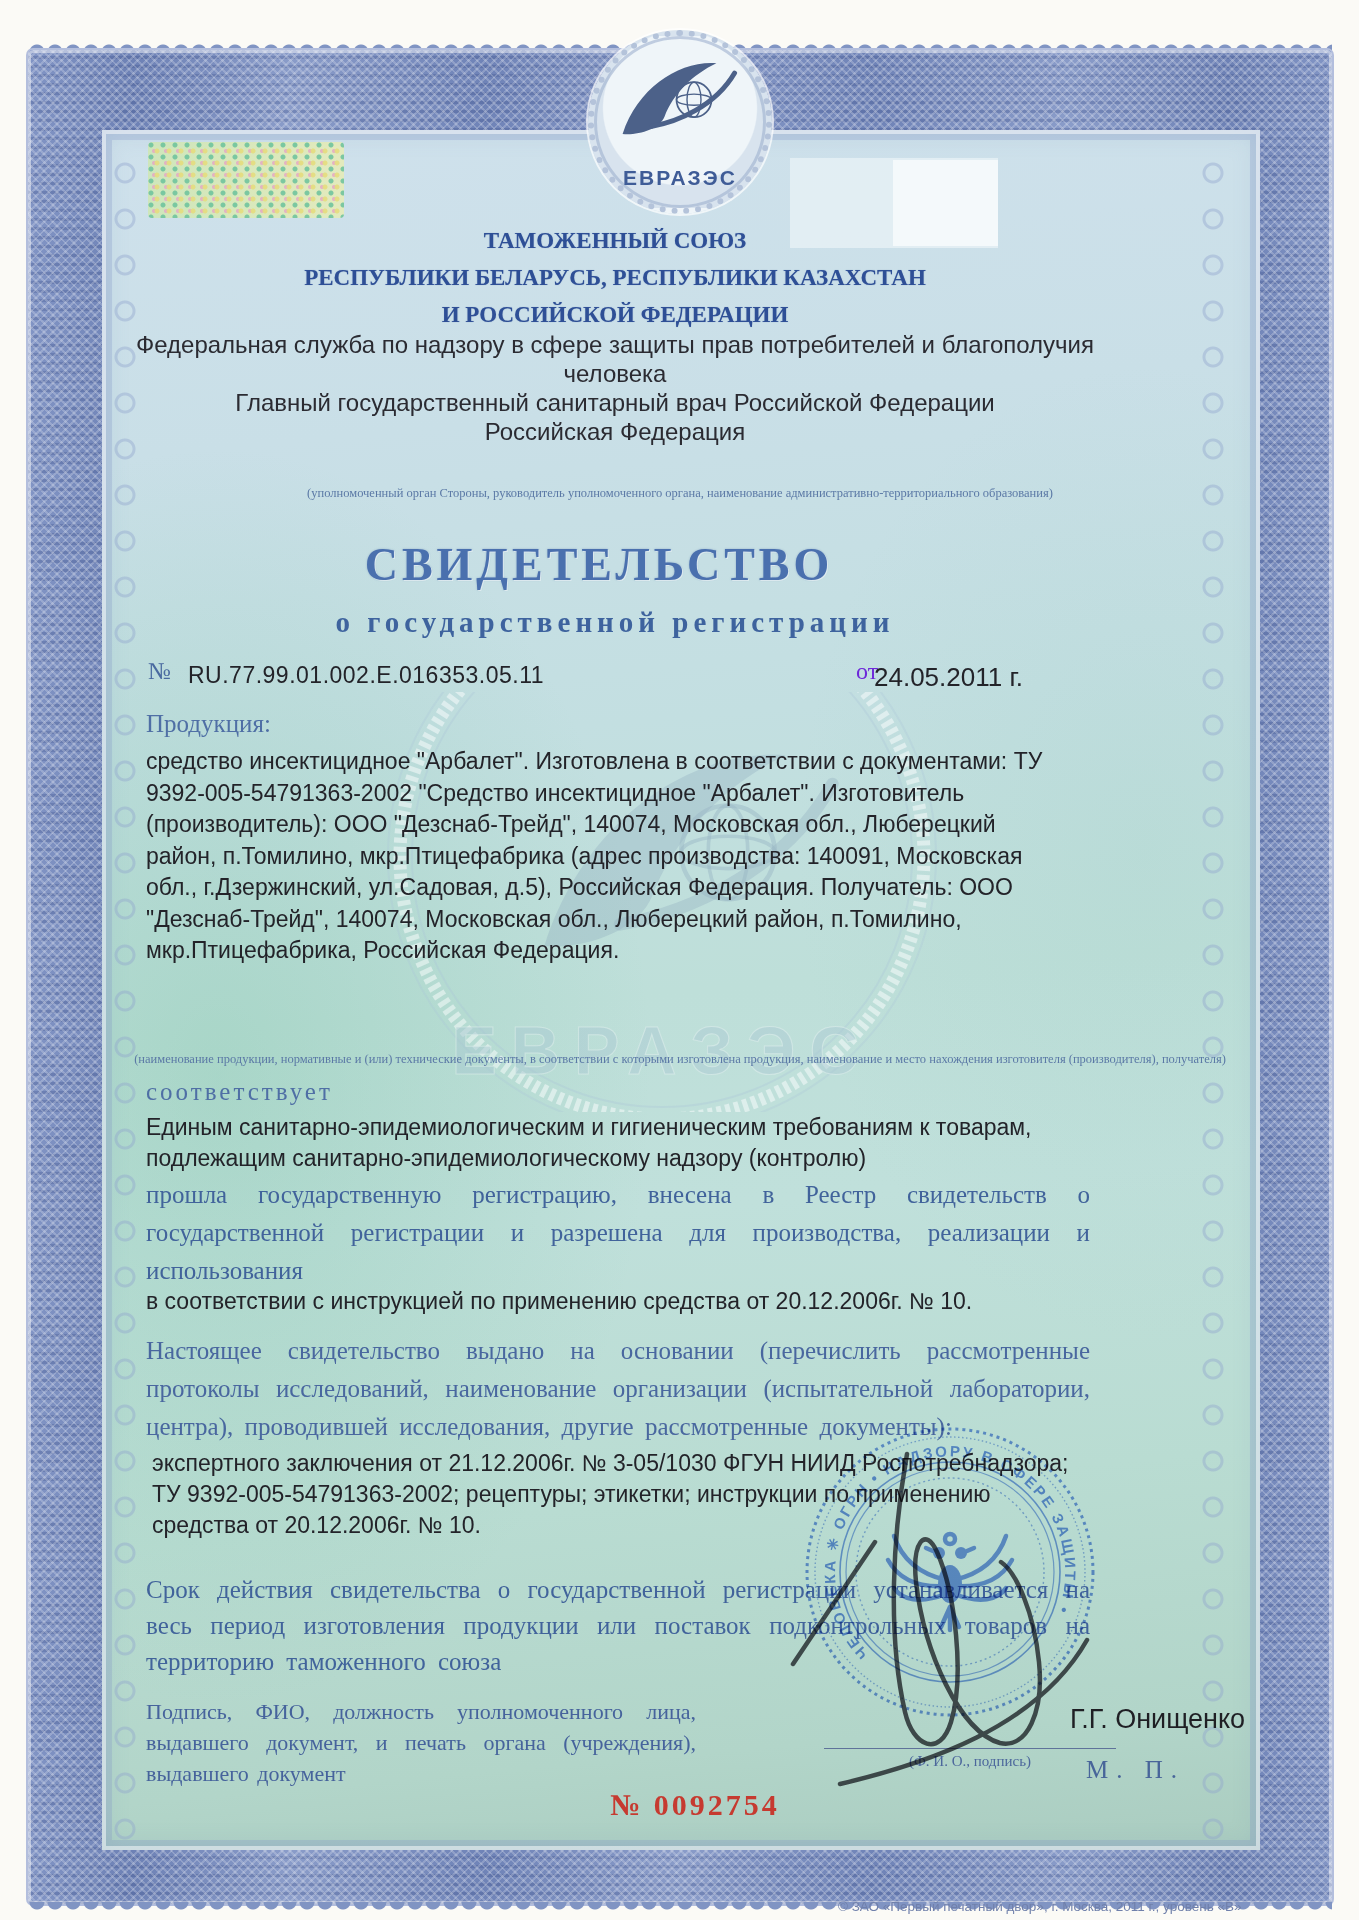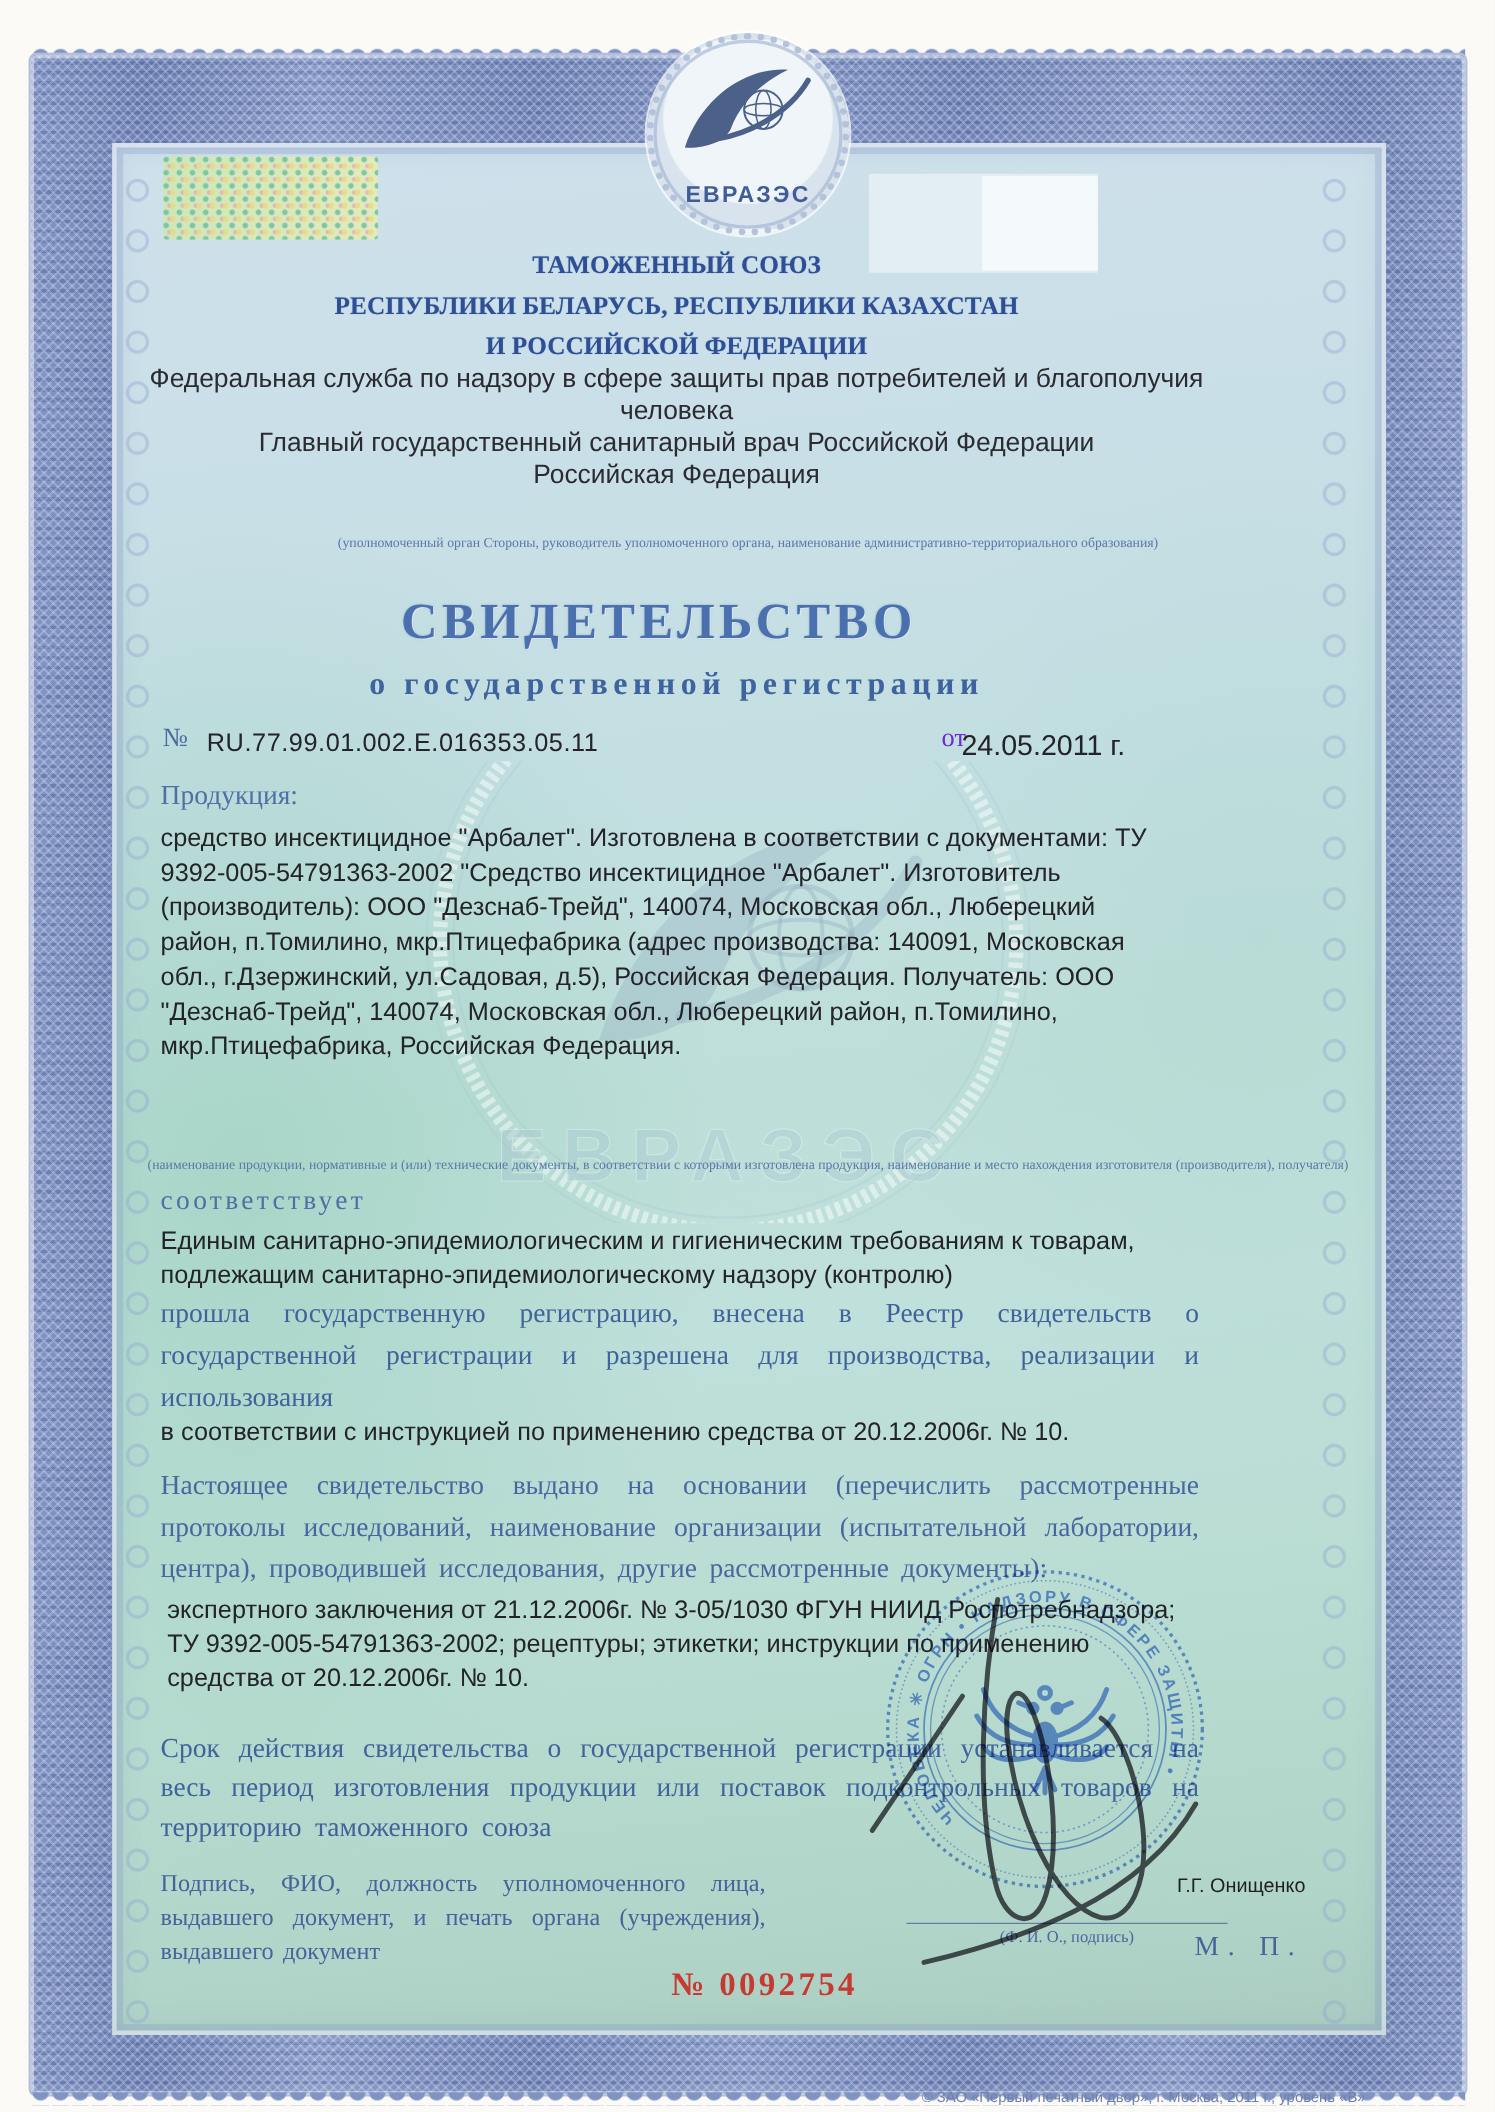--- a/index.html
+++ b/index.html
@@ -71,21 +71,21 @@
   .regtext{left:146px;top:1176px;width:944px;font-family:"Liberation Serif",serif;font-size:25px;
            line-height:38px;color:#41639b;text-align:justify;word-spacing:6px;}
   .instr{left:146px;top:1288px;width:944px;font-size:23px;color:#232329;}
   .basistext{left:146px;top:1332px;width:944px;font-family:"Liberation Serif",serif;font-size:25px;
              line-height:38px;color:#49679f;text-align:justify;word-spacing:5px;}
   .basisdocs{left:152px;top:1448px;width:932px;font-size:23px;line-height:31px;color:#232329;}
   .validity{left:146px;top:1572px;width:944px;font-family:"Liberation Serif",serif;font-size:25px;
             line-height:36px;color:#41639b;text-align:justify;word-spacing:6px;}
   .sigcaption{left:146px;top:1696px;width:550px;font-family:"Liberation Serif",serif;font-size:22px;
               line-height:31px;color:#46639c;text-align:justify;word-spacing:3px;}
-  .signer{left:1070px;top:1704px;font-size:18px;color:#1f1f24;}
+  .signer{left:1070px;top:1704px;font-size:27px;color:#1f1f24;}
   .sigline{left:824px;top:1748px;width:292px;border-top:1.5px solid #5f739a;height:0;}
   .siglinecap{left:845px;top:1753px;width:250px;text-align:center;font-family:"Liberation Serif",serif;
               font-size:15px;color:#4c679c;}
   .serial{left:555px;top:1764px;width:280px;text-align:center;font-family:"Liberation Serif",serif;
           font-weight:bold;font-size:30px;letter-spacing:3px;color:#c63a30;margin-top:24px;}
   .mp{left:1086px;top:1756px;font-family:"Liberation Serif",serif;font-size:25px;letter-spacing:8px;color:#48659a;}
   .printer{left:838px;top:1899px;font-size:13.5px;color:#7080ab;white-space:nowrap;}
   
   .stamp{position:absolute;left:800px;top:1422px;z-index:4;mix-blend-mode:multiply;filter:blur(.45px);opacity:.92;}
   .ink{position:absolute;left:755px;top:1412px;z-index:5;mix-blend-mode:multiply;}

